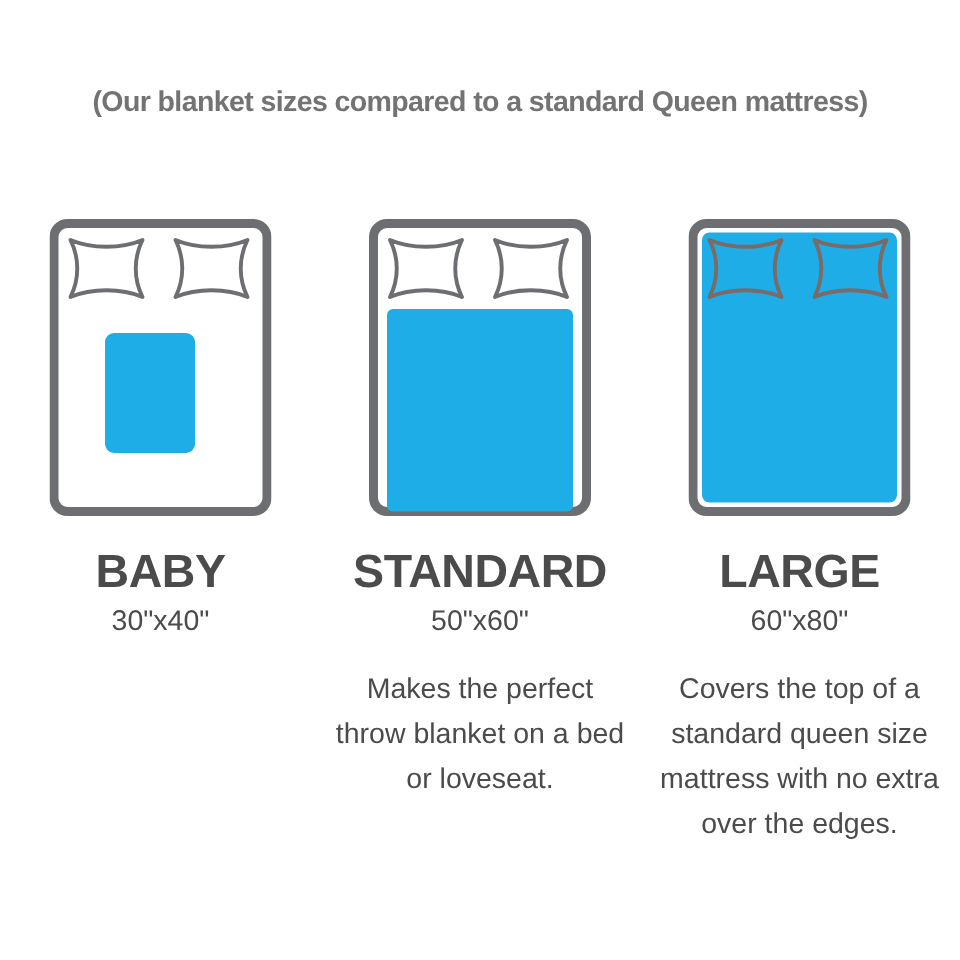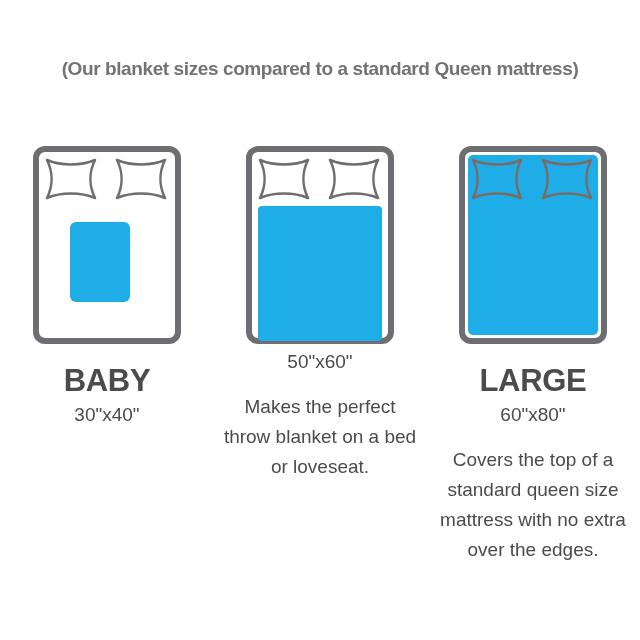--- a/index.html
+++ b/index.html
@@ -144,20 +144,21 @@
                    C20,40 20,26 14,14 Z" fill="#ffffff" stroke="#6D6E71" stroke-width="2.6" stroke-linejoin="round"></path>
           <path d="M84,14
                    C98,20 118,20 132,14
                    C126,26 126,40 132,52
                    C118,46 98,46 84,52
                    C90,40 90,26 84,14 Z" fill="#ffffff" stroke="#6D6E71" stroke-width="2.6" stroke-linejoin="round"></path>
 
           <rect x="12" y="60" width="124" height="135" rx="4" ry="4" fill="#1FADE8"></rect>
         </svg>
       </div>
+      <div class="size-name">STANDARD</div>
       <div class="size-dims">50"x60"</div>
       <div class="desc">Makes the perfect throw blanket on a bed or loveseat.</div>
     </div>
 
     <div class="col">
       <div class="bed-wrap">
         <svg width="148" height="198" viewBox="0 0 148 198">
           <rect x="3" y="3" width="142" height="192" rx="9" ry="9" fill="#ffffff" stroke="#6D6E71" stroke-width="6"></rect>
 
           <rect x="9" y="9" width="130" height="180" rx="5" ry="5" fill="#1FADE8"></rect>

